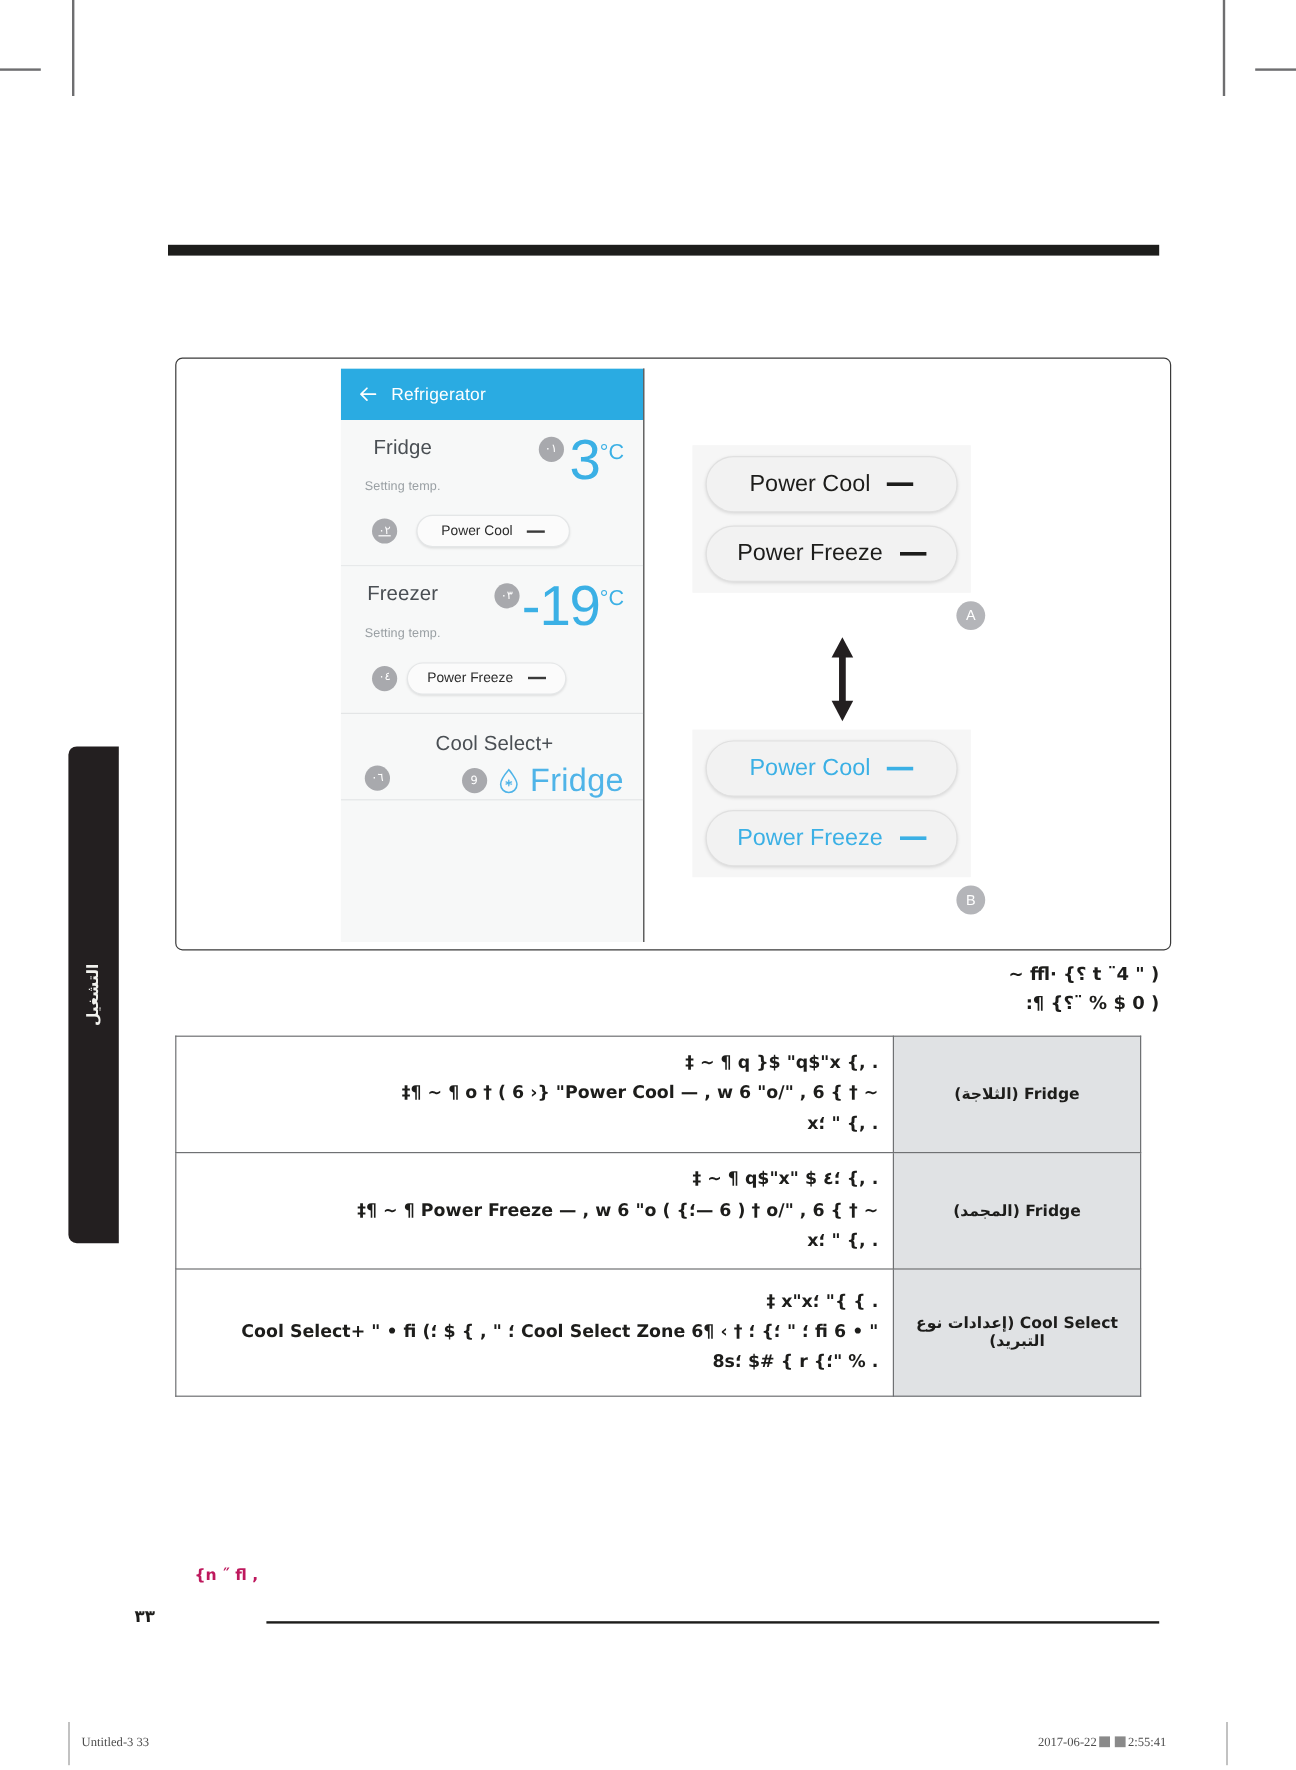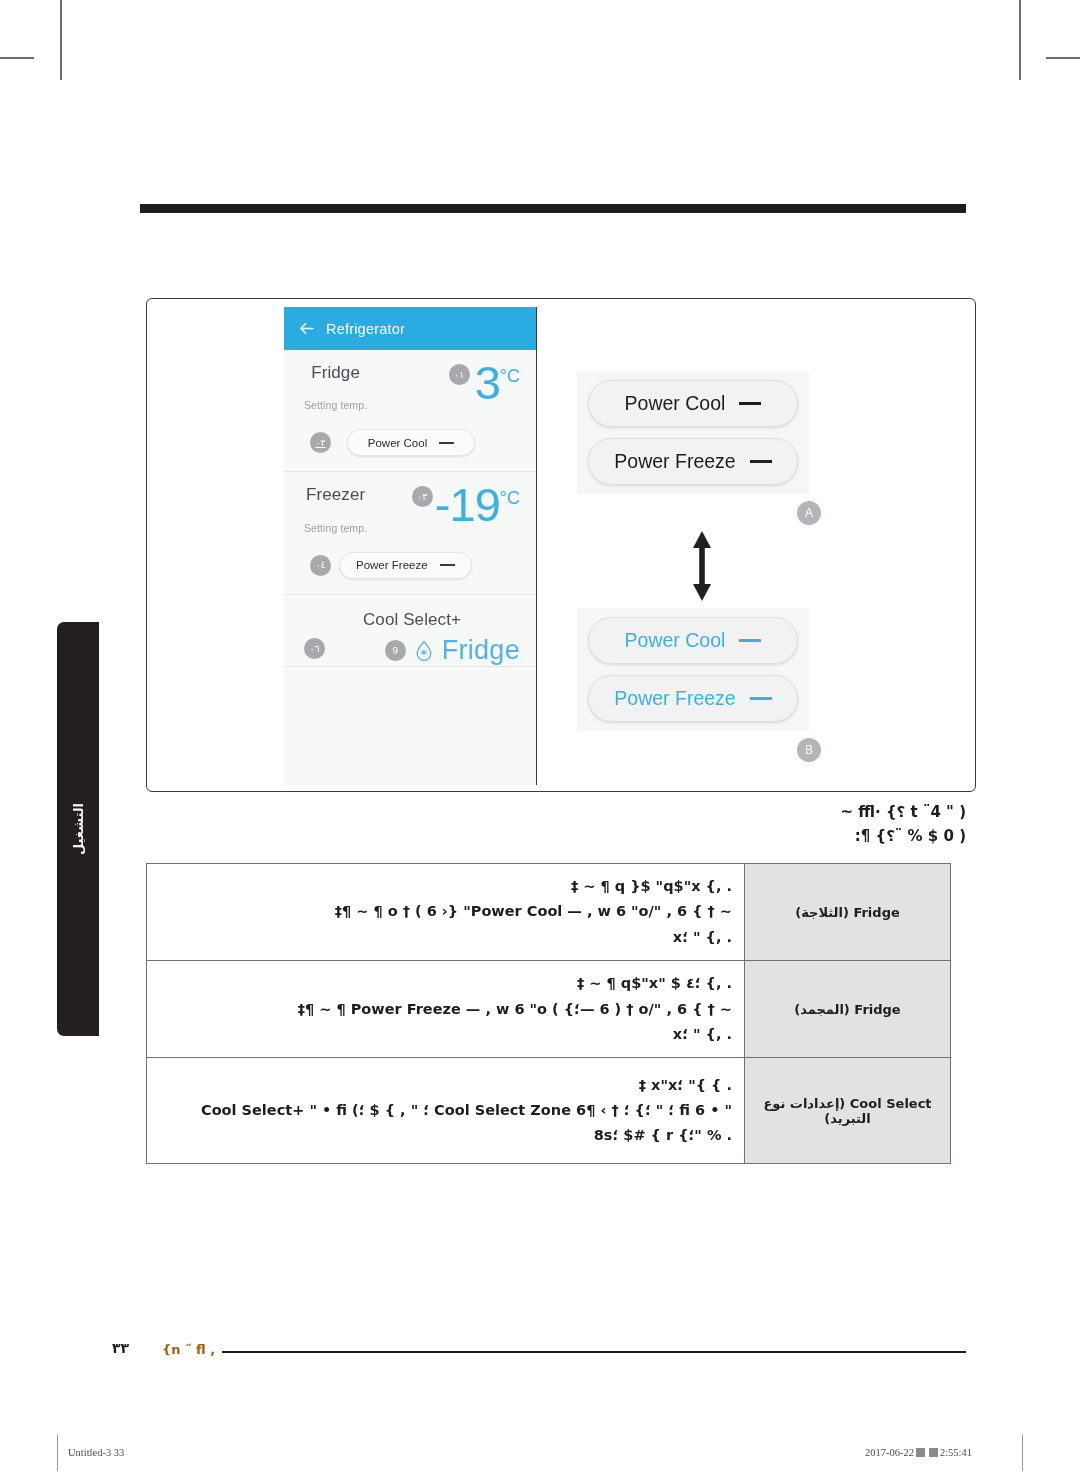--- a/index.html
+++ b/index.html
@@ -311,25 +311,25 @@
     left: 112px;
     top: 1340px;
     font-family: "DejaVu Sans", sans-serif;
     font-weight: bold;
     font-size: 14px;
     color: #1d1d1b;
   }
   .pg-label {
     position: absolute;
     left: 162px;
-    top: 1342px;
+    top: 1306px;
     font-family: "DejaVu Sans", sans-serif;
     font-weight: bold;
     font-size: 13px;
-    color: #a16207;
+    color: #be185d;
     direction: rtl;
     white-space: nowrap;
   }
   .pg-rule {
     position: absolute;
     left: 222px;
     top: 1351px;
     width: 744px;
     height: 2.2px;
     background: #1d1d1b;

